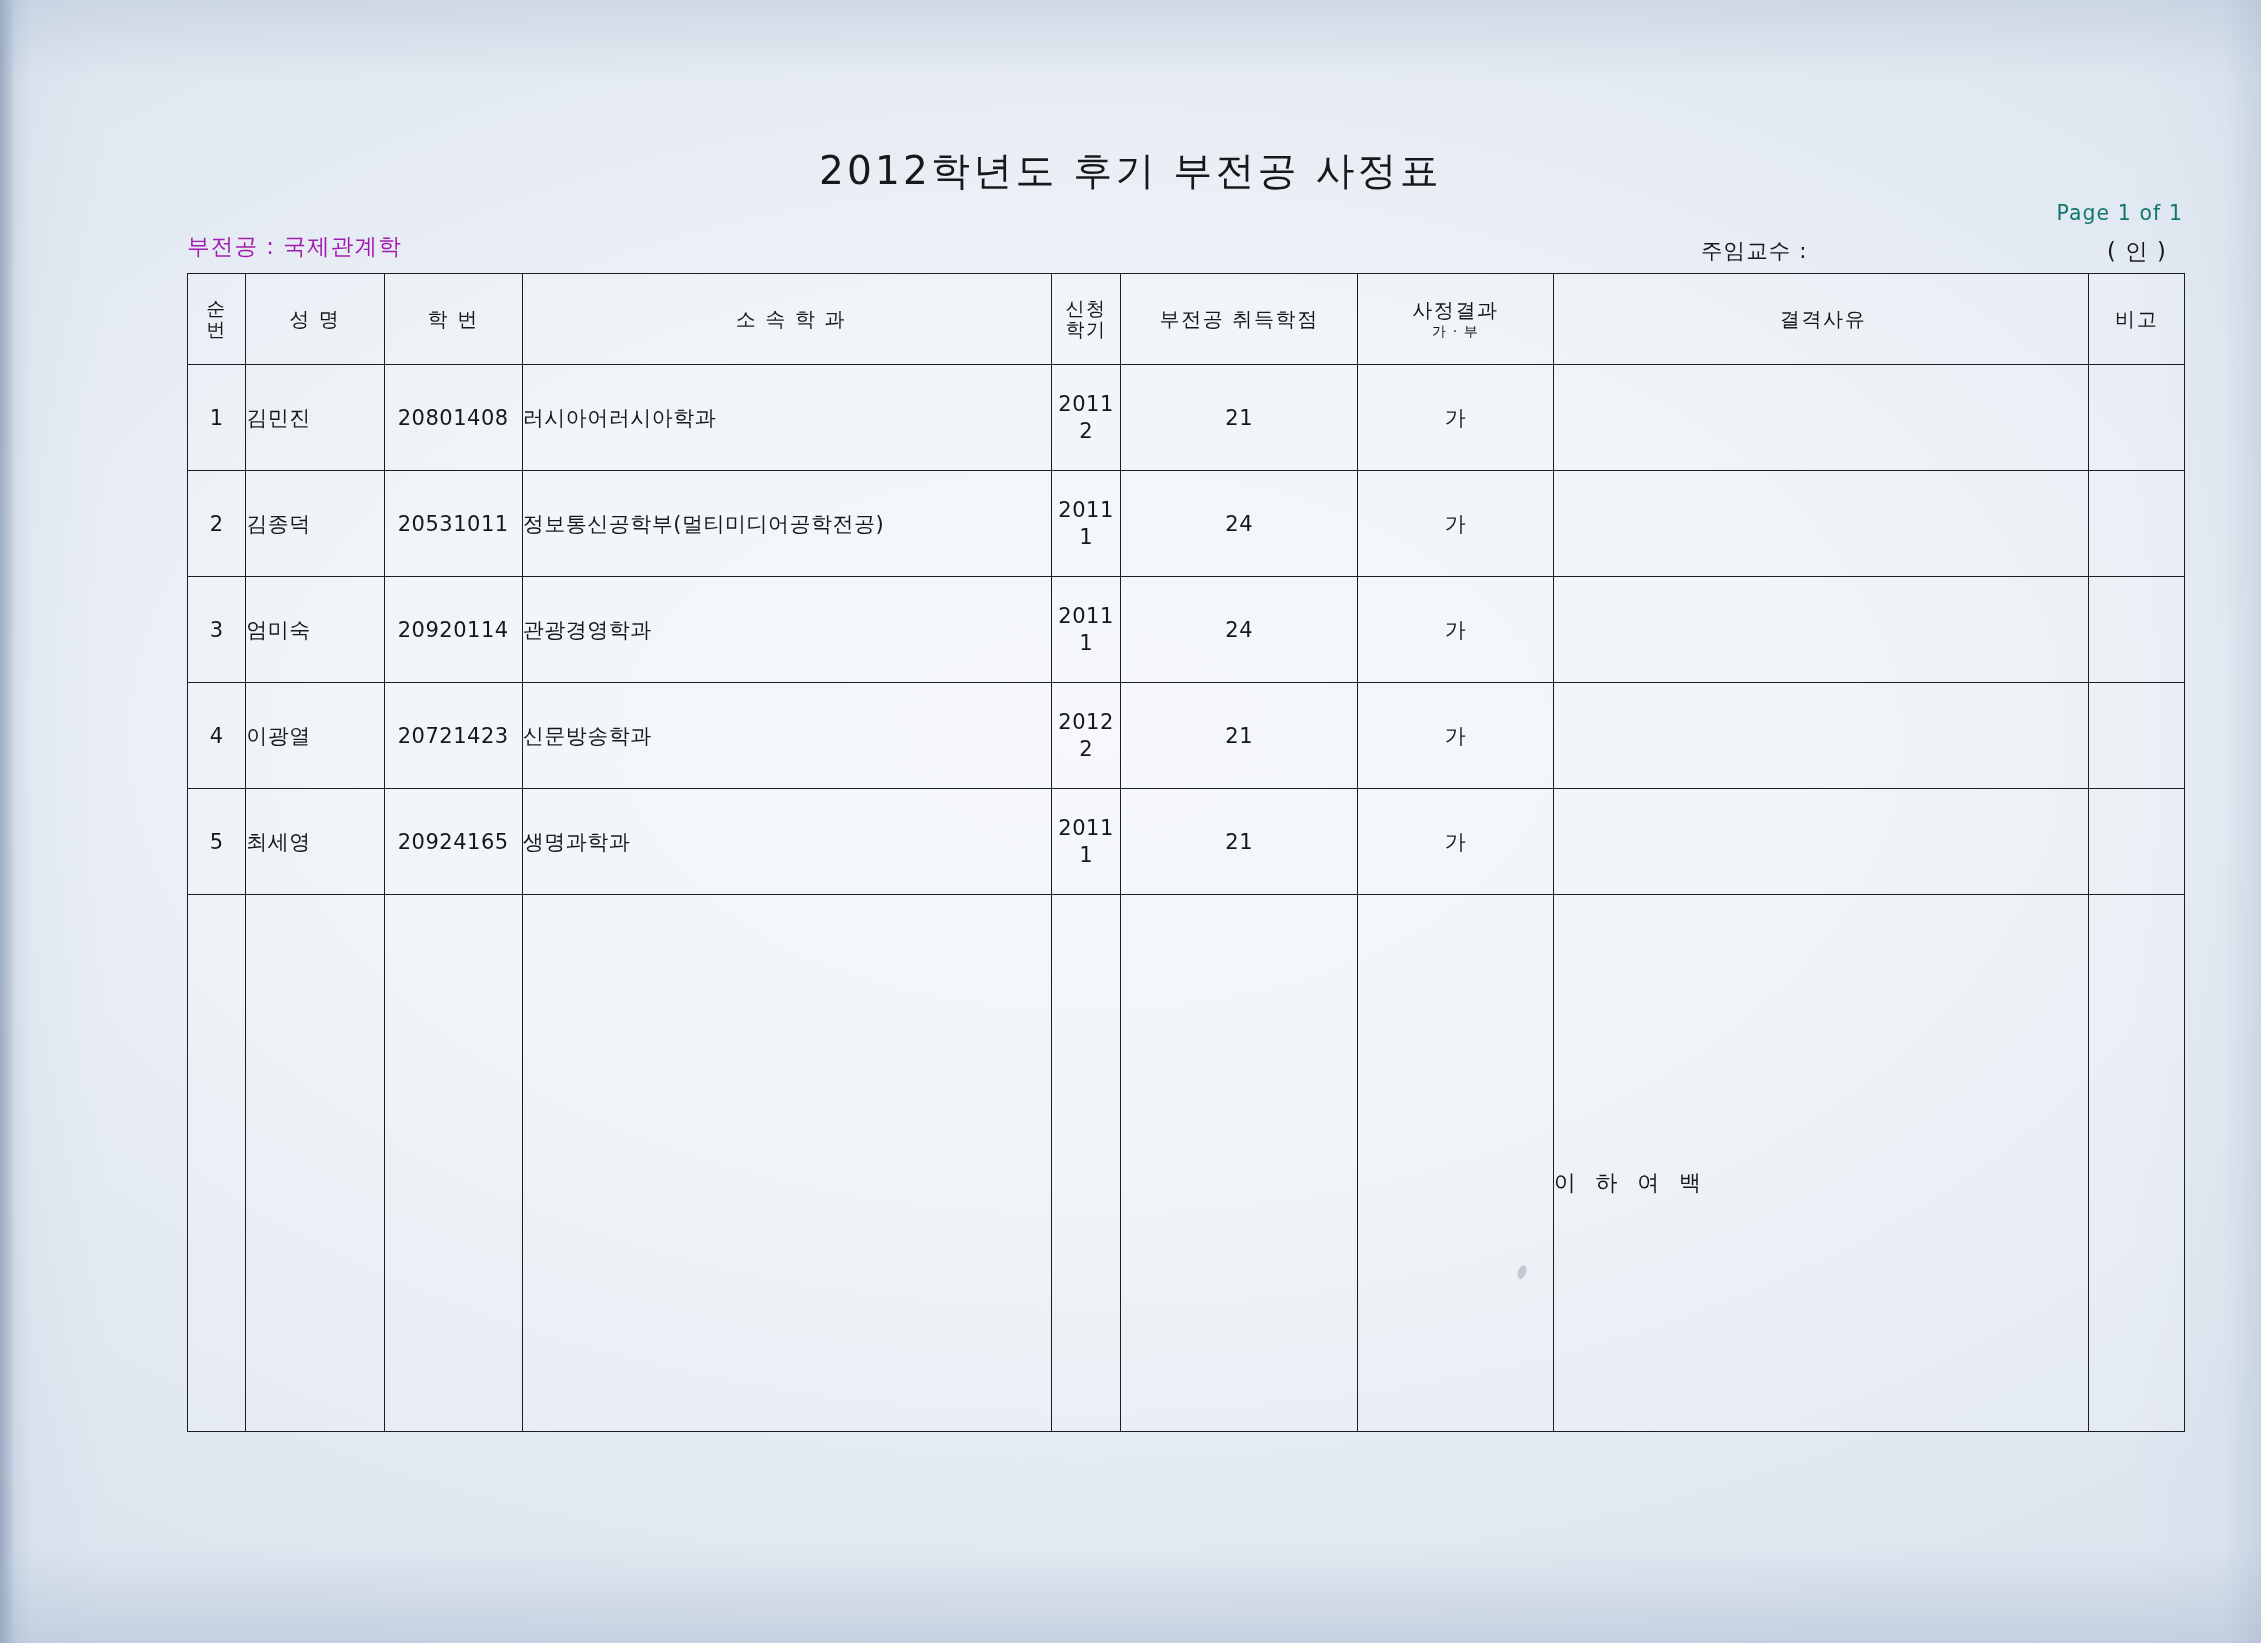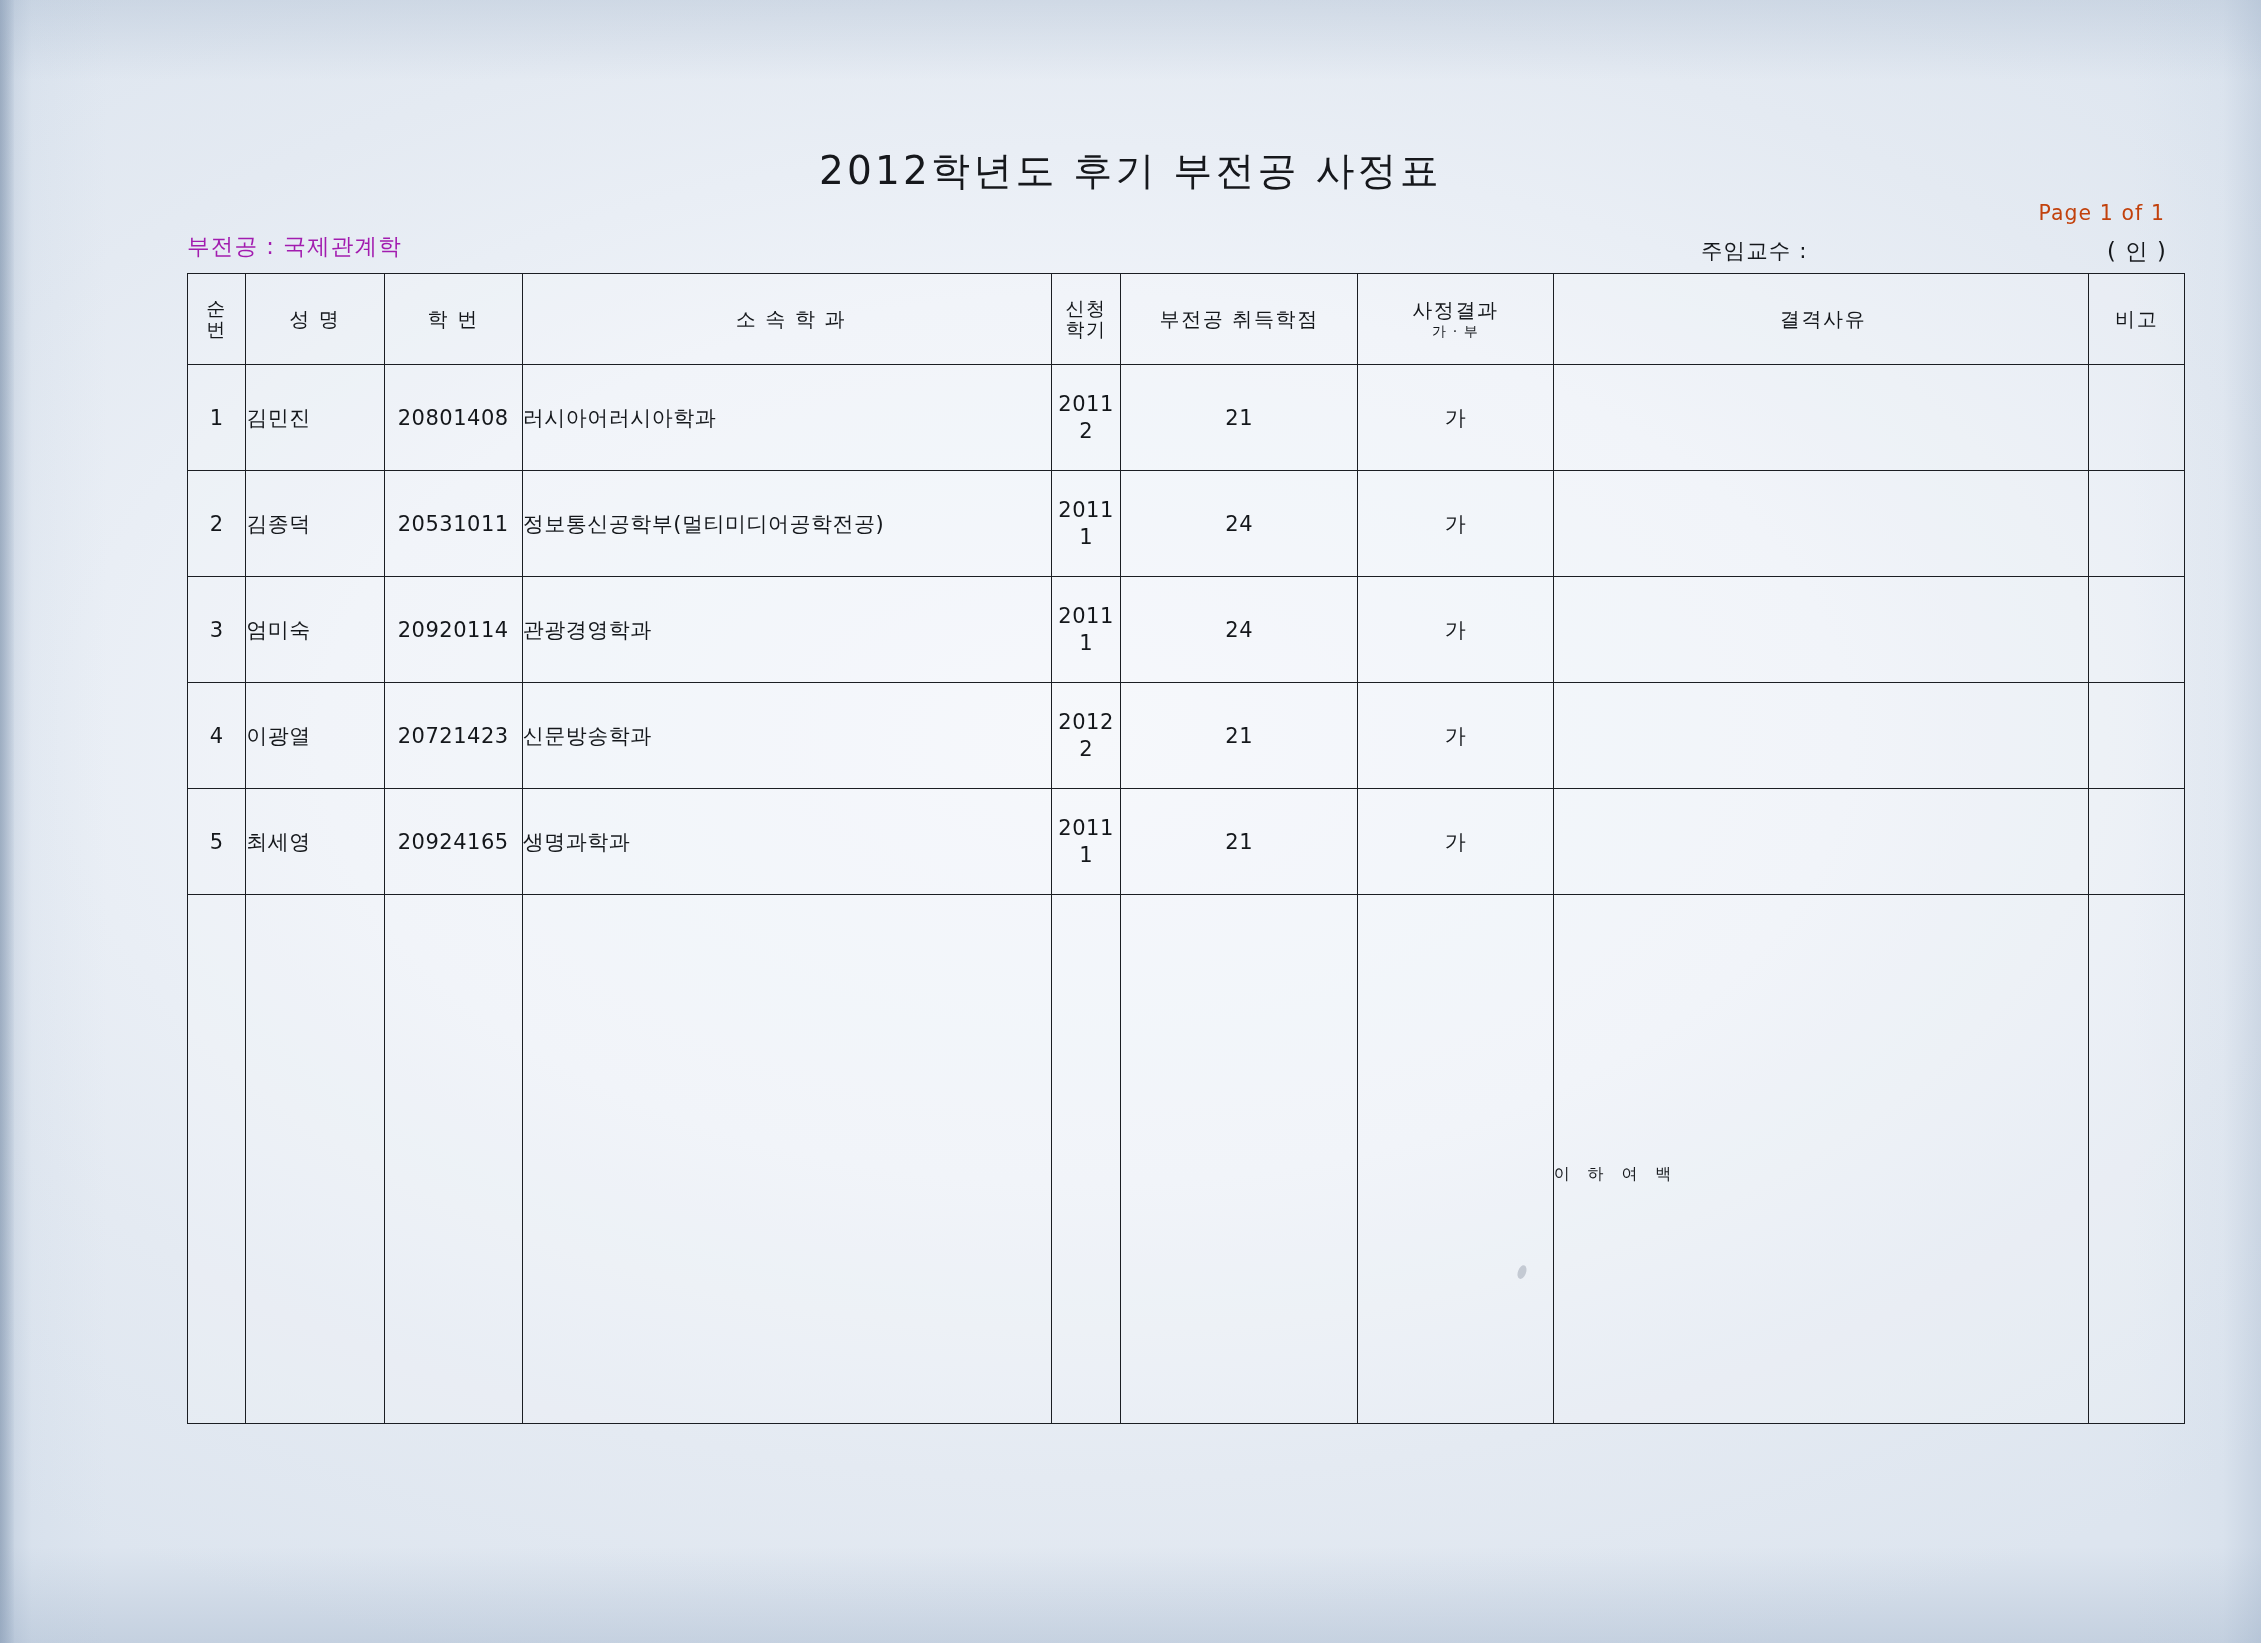--- a/index.html
+++ b/index.html
@@ -47,24 +47,24 @@
     right: 0;
     top: 144px;
     text-align: center;
     font-size: 39px;
     letter-spacing: 3.2px;
     color: #16181c;
     font-family: "DejaVu Sans", "Liberation Sans", sans-serif;
   }
   .page-indicator {
     position: absolute;
-    right: 96px;
+    right: 78px;
     top: 201px;
     font-size: 20.4px;
-    color: #c2410c;
+    color: #0f766e;
     letter-spacing: 1.1px;
   }
   .minor-label {
     position: absolute;
     left: 187px;
     top: 231px;
     font-size: 22.6px;
     color: #a21caf;
     letter-spacing: 1.1px;
   }
@@ -128,22 +128,22 @@
   .c-sid     { width: 125px; text-align: center; }
   .c-dept    { width: 473px; text-align: left;  padding-left: 18px; }
   .c-sem     { width: 62px; text-align: center; font-size: 18px; line-height: 1.25; }
   .c-credit  { width: 215px; text-align: center; }
   .c-result  { width: 177px; text-align: center; }
   .c-reason  { width: 483px; text-align: left; padding-left: 25px; }
   .c-remark  { width: 86px; text-align: center; }
 
   .blank-row td { height: 497px; vertical-align: top; }
   .blank-row td.c-reason {
-    padding-top: 31px;
-    font-size: 16px;
+    padding-top: 39px;
+    font-size: 22px;
     letter-spacing: 6.4px;
   }
   .sem-line1 { display: block; }
   .sem-line2 { display: block; }
 
   
   .speck {
     position: absolute;
     width: 7.5px; height: 14px;
     background: rgba(120,130,145,0.35);

